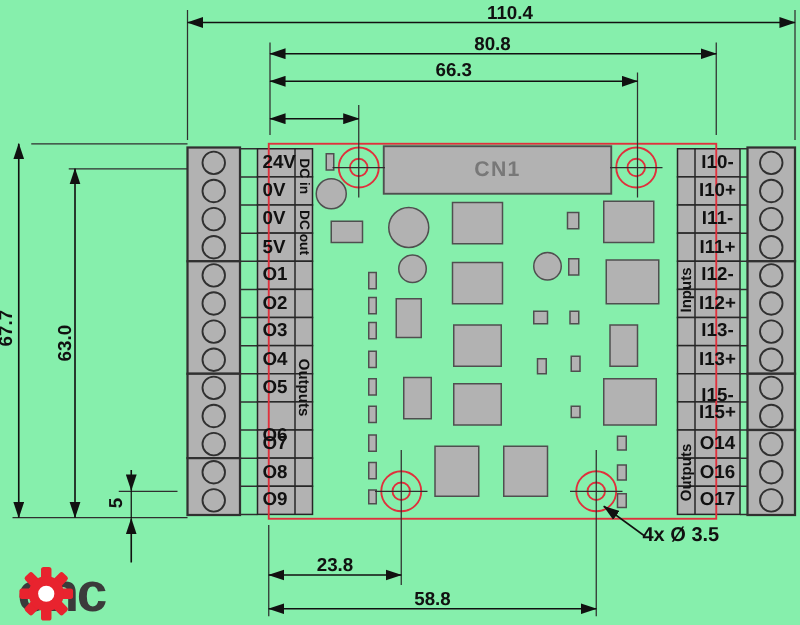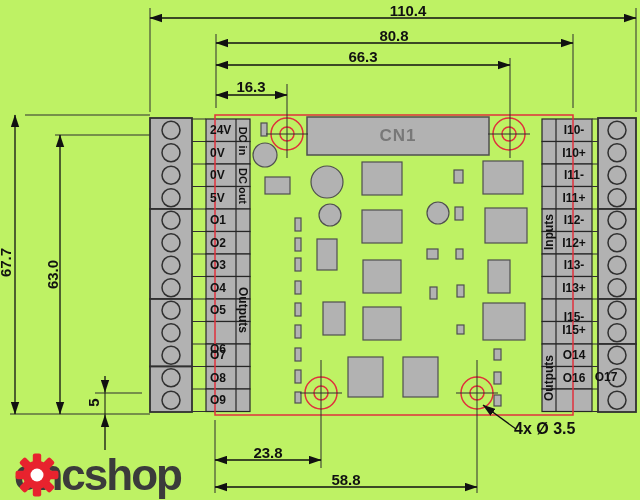--- a/index.html
+++ b/index.html
@@ -1,25 +1,25 @@
 <!DOCTYPE html>
 <html><head>
 <meta charset="utf-8">
 <style>
   html,body{margin:0;padding:0;background:#fff;}
   .stage{
-    position:relative;width:640px;height:500px;background:#bef264;overflow:hidden;
+    position:relative;width:640px;height:500px;background:#86efac;overflow:hidden;
     font-family:"Liberation Sans",sans-serif;
   }
   .stage svg{position:absolute;left:0;top:0;}
   .txt{position:absolute;color:#111;font-weight:bold;white-space:nowrap;}
   .dim{font-size:15px;text-align:center;}
   .rot-ccw{transform:rotate(-90deg);}
   .rot-cw{transform:rotate(90deg);}
-  .pin{font-size:12px;line-height:22.5px;height:22.5px;}
+  .pin{font-size:15px;line-height:22.5px;height:22.5px;}
   .pin-left{left:208px;width:30px;text-align:left;padding-left:2px;}
   .pin-right{left:556px;width:36px;text-align:center;}
   .grp{font-size:11px;text-align:center;}
   .cn1{left:307px;top:117px;width:182px;height:38px;line-height:38px;
        text-align:center;font-size:17px;color:#787878;letter-spacing:1px;}
   .note{left:514px;top:420px;font-size:16px;}
   .logo{position:absolute;left:14px;top:453px;display:flex;align-items:center;
         font-weight:bold;font-size:44px;line-height:1;color:#3b3b3b;letter-spacing:-2px;}
   .logo .gear{margin:0 1px;}
 </style>
@@ -196,21 +196,20 @@
     <line x1="105" y1="376" x2="105" y2="392" marker-end="url(#arr)"></line>
     <line x1="105" y1="450" x2="105" y2="415" marker-end="url(#arr)"></line>
     <line x1="105" y1="392" x2="105" y2="415" stroke-width="1"></line>
     <line x1="516" y1="429" x2="483" y2="405" marker-end="url(#arr)"></line>
   </g>
 </svg>
 
 <div class="txt dim" style="left:368px;top:2px;width:80px;">110.4</div>
 <div class="txt dim" style="left:354px;top:27px;width:80px;">80.8</div>
 <div class="txt dim" style="left:323px;top:48px;width:80px;">66.3</div>
-<div class="txt dim" style="left:211px;top:78px;width:80px;">16.3</div>
 <div class="txt dim rot-ccw" style="left:-35px;top:254px;width:80px;">67.7</div>
 <div class="txt dim rot-ccw" style="left:12px;top:266px;width:80px;">63.0</div>
 <div class="txt dim rot-ccw" style="left:78px;top:394px;width:30px;">5</div>
 <div class="txt dim" style="left:228px;top:444px;width:80px;">23.8</div>
 <div class="txt dim" style="left:306px;top:471px;width:80px;">58.8</div>
 <div class="txt note">4x Ø 3.5</div>
 
 <div class="txt cn1">CN1</div>
 
 <div class="txt pin pin-left" style="top:119px;">24V</div>
@@ -232,21 +231,21 @@
 <div class="txt pin pin-right" style="top:164px;">I11-</div>
 <div class="txt pin pin-right" style="top:186.5px;">I11+</div>
 <div class="txt pin pin-right" style="top:209px;">I12-</div>
 <div class="txt pin pin-right" style="top:231.5px;">I12+</div>
 <div class="txt pin pin-right" style="top:254px;">I13-</div>
 <div class="txt pin pin-right" style="top:276.5px;">I13+</div>
 <div class="txt pin pin-right" style="top:286px;margin-top:20px;">I15-</div>
 <div class="txt pin pin-right" style="top:319px;">I15+</div>
 <div class="txt pin pin-right" style="top:344px;">O14</div>
 <div class="txt pin pin-right" style="top:366.5px;">O16</div>
-<div class="txt pin pin-right" style="top:366px;padding-left:32px;">O17</div>
+<div class="txt pin pin-right" style="top:389px;">O17</div>
 
 <div class="txt grp rot-cw" style="left:220px;top:134.5px;width:46px;">DC in</div>
 <div class="txt grp rot-cw" style="left:220px;top:179.5px;width:46px;">DC out</div>
 <div class="txt grp rot-cw" style="left:208px;top:303px;width:70px;font-size:12px;">Outputs</div>
 <div class="txt grp rot-ccw" style="left:519px;top:225px;width:60px;font-size:12px;">Inputs</div>
 <div class="txt grp rot-ccw" style="left:514px;top:371px;width:70px;font-size:12px;">Outputs</div>
 
 <div class="logo">
   <span>cnc</span>
   <svg class="gear" width="44" height="44" viewBox="-21 -21 42 42">
@@ -258,16 +257,15 @@
         <rect x="-4" y="-20.5" width="8" height="10" rx="2" transform="rotate(135)"></rect>
         <rect x="-4" y="-20.5" width="8" height="10" rx="2" transform="rotate(180)"></rect>
         <rect x="-4" y="-20.5" width="8" height="10" rx="2" transform="rotate(225)"></rect>
         <rect x="-4" y="-20.5" width="8" height="10" rx="2" transform="rotate(270)"></rect>
         <rect x="-4" y="-20.5" width="8" height="10" rx="2" transform="rotate(315)"></rect>
       </g>
       <circle cx="0" cy="0" r="13.5"></circle>
       <circle cx="0" cy="0" r="6.2" fill="#fff"></circle>
     </g>
   </svg>
-  <span>shop</span>
 </div>
 
 </div>
 
 </body></html>

